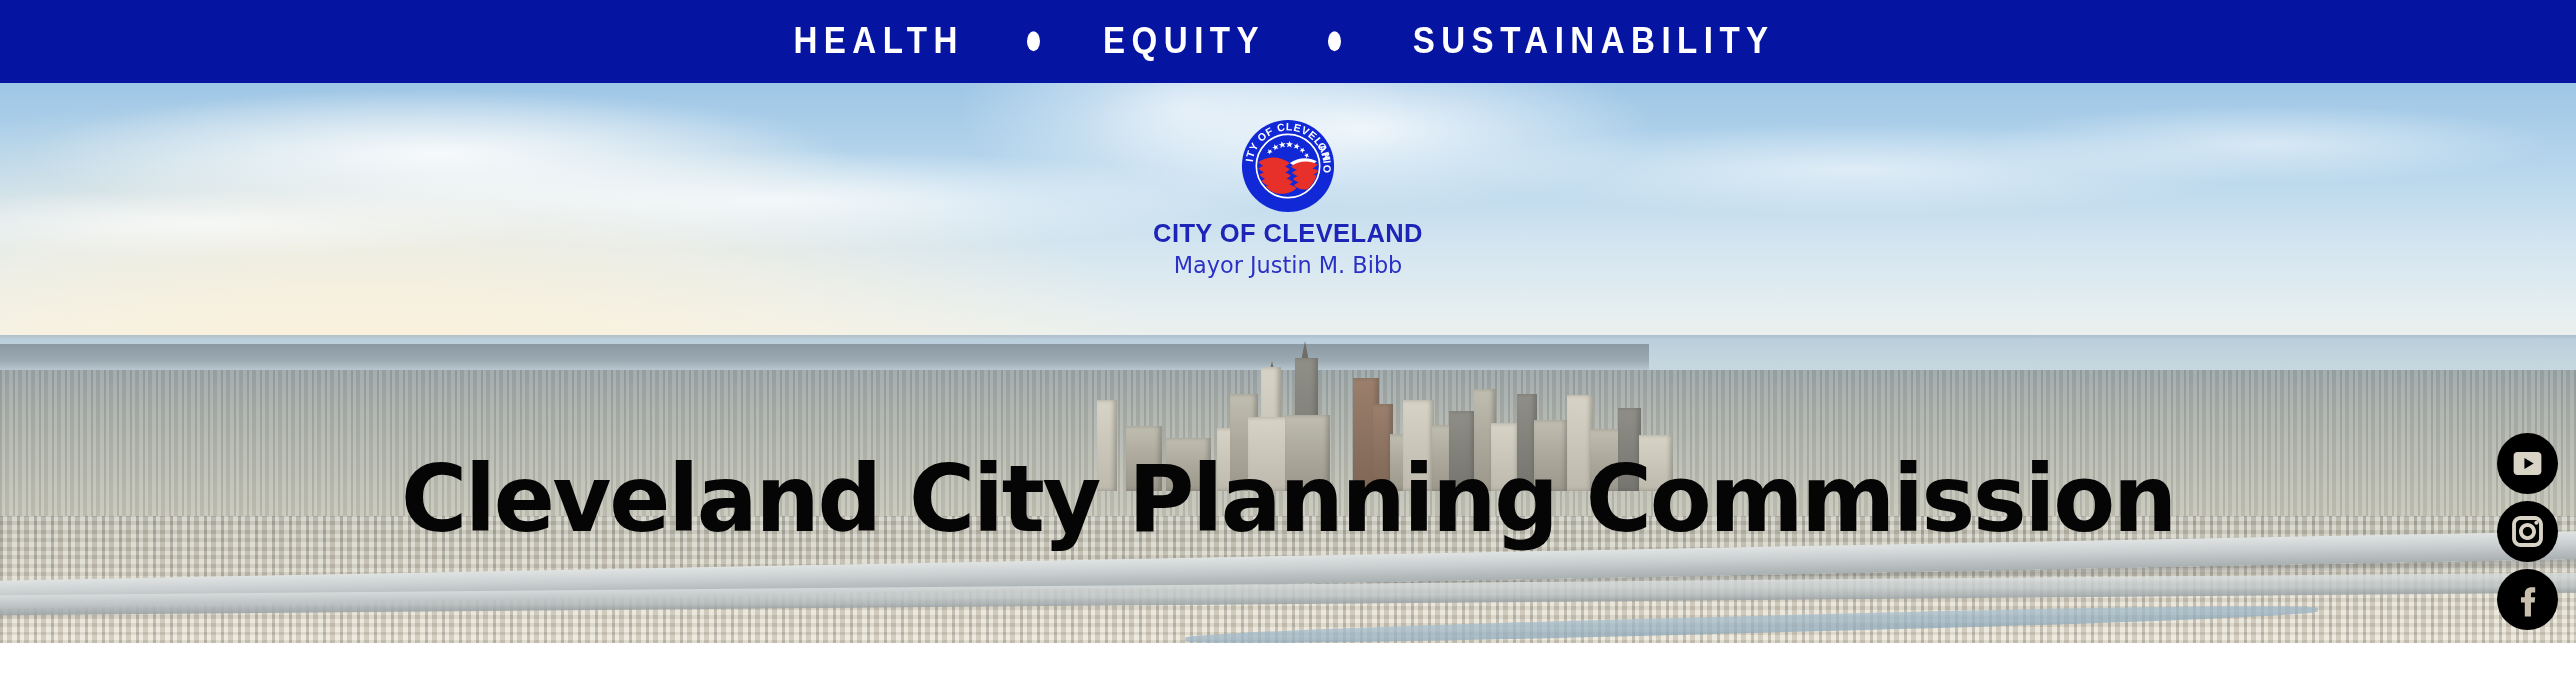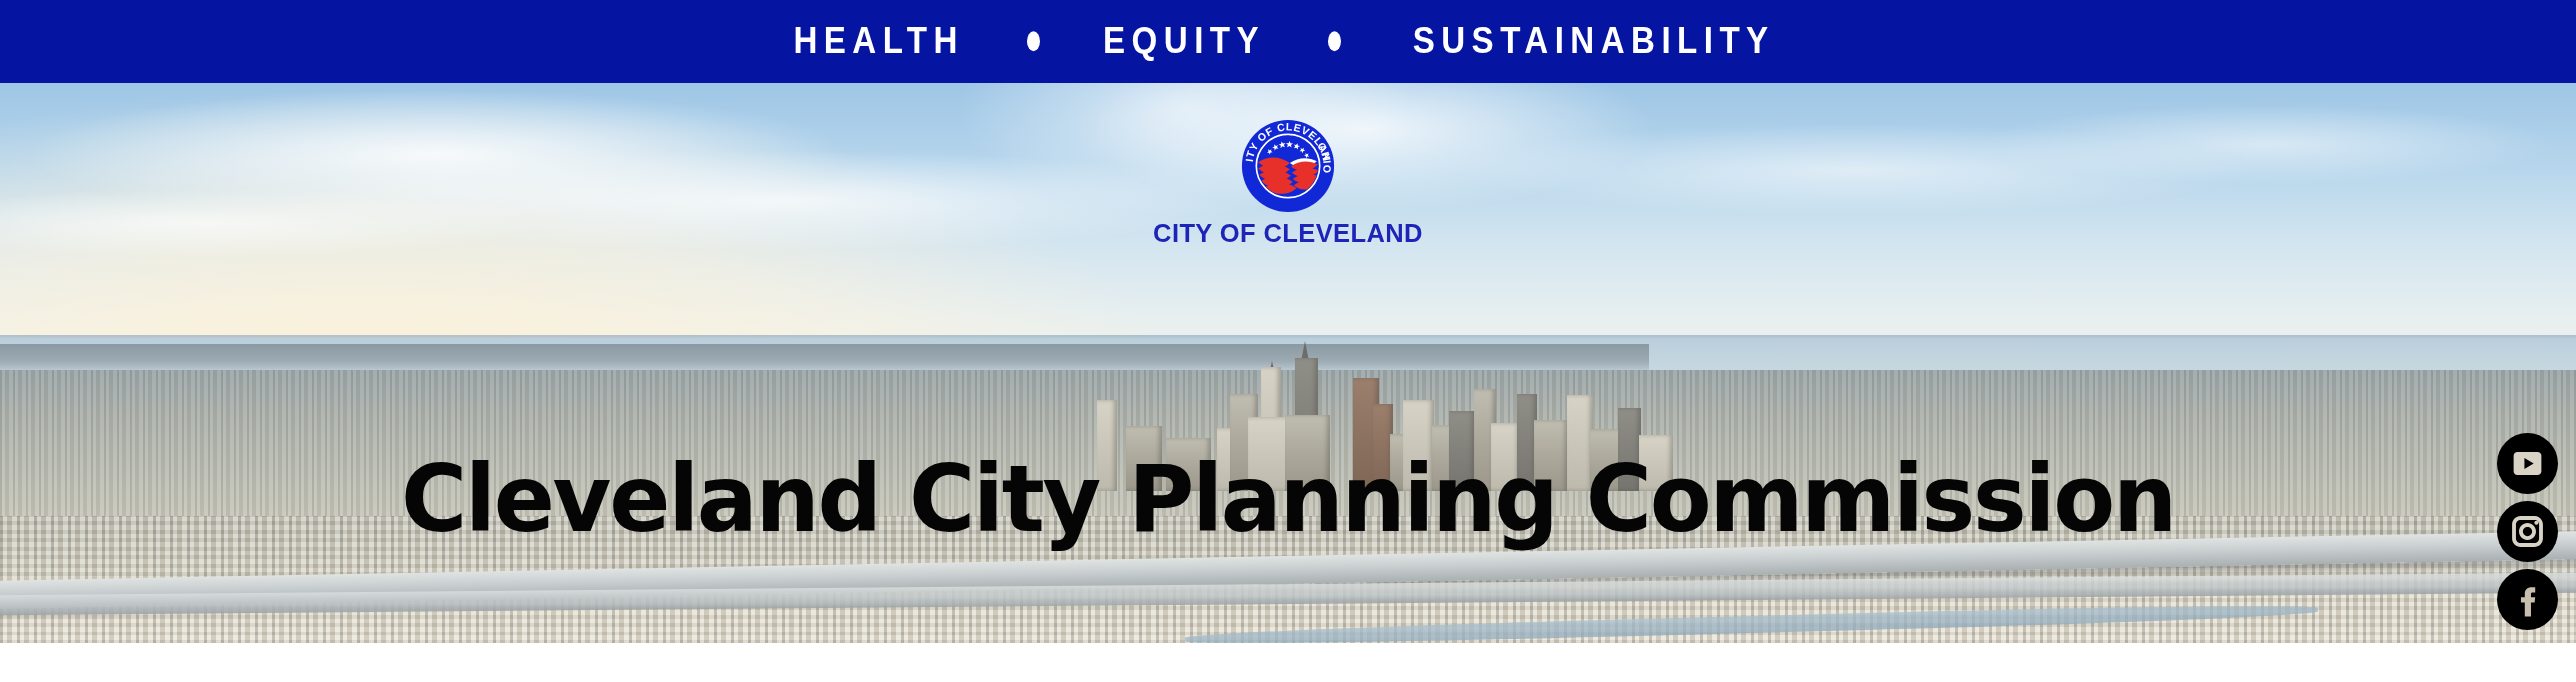--- a/index.html
+++ b/index.html
@@ -403,20 +403,21 @@
 
         <path d="M104,94 C120,82 142,80 160,90 C152,98 140,102 126,102 C116,102 110,99 104,94 Z" fill="#ffffff"></path>
         <path d="M106,101 C122,89 144,87 162,97 C156,104 144,110 130,110 C120,110 112,106 106,101 Z" fill="#e8302a"></path>
         <path d="M108,114 C124,102 146,100 164,110 C158,117 146,123 132,123 C122,123 114,119 108,114 Z" fill="#e8302a"></path>
         <path d="M110,127 C126,115 148,113 166,123 C160,130 148,136 134,136 C124,136 116,132 110,127 Z" fill="#e8302a"></path>
         <path d="M112,140 C128,128 150,126 166,136 C160,143 148,149 134,149 C124,149 118,145 112,140 Z" fill="#e8302a"></path>
       </g>
     </svg>
 
     <div id="logo-name">CITY OF CLEVELAND</div>
+    <div id="logo-mayor">Mayor Justin M. Bibb</div>
   </div>
 
   <div id="headline">Cleveland City Planning Commission</div>
 
   <div id="social">
 
     <div class="social-btn">
       <svg width="37" height="37" viewBox="0 0 48 48">
         <path fill="#d9d3c6" d="M6 14 C6 11.2 8.2 9 11 9 L37 9 C39.8 9 42 11.2 42 14 L42 34 C42 36.8 39.8 39 37 39 L11 39 C8.2 39 6 36.8 6 34 Z
                  M20 17 L20 31 L32 24 Z" fill-rule="evenodd"></path>

